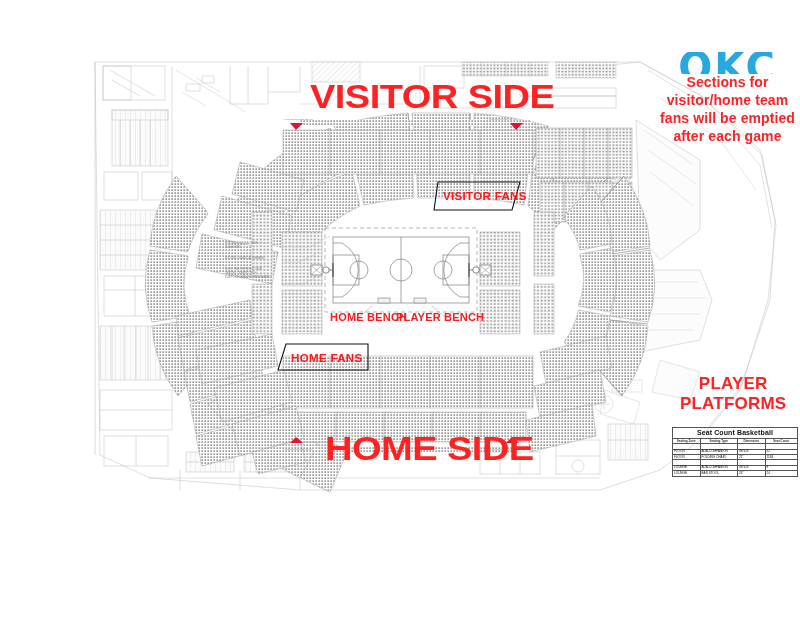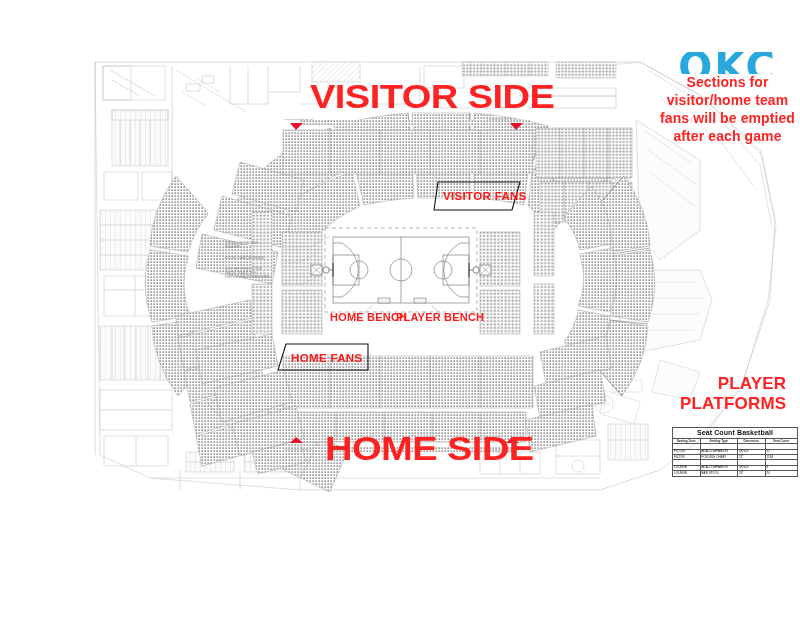--- a/index.html
+++ b/index.html
@@ -31,21 +31,21 @@
   .bench-tag{
     position:absolute;color:#ff1a1a;font-weight:bold;font-size:11px;
     font-family:"Liberation Sans Narrow","Liberation Sans",sans-serif;
     white-space:nowrap;letter-spacing:0.2px;
   }
   #home-bench{left:330px;top:311px;}
   #visitor-bench{left:396px;top:311px;}
 
   #player-entrance{
     position:absolute;left:680px;top:374px;color:#ff2222;font-weight:bold;
-    font-size:17px;line-height:1.18;text-align:right;
+    font-size:17px;line-height:1.18;text-align:center;
     font-family:"Liberation Sans Narrow","Liberation Sans",sans-serif;
     letter-spacing:0.2px;
   }
 
   
   #logo-block{position:absolute;left:655px;top:52px;width:145px;text-align:center;}
   #logo-okc{
     color:#29a8df;font-weight:bold;font-size:40px;line-height:0.78;
     letter-spacing:2px;font-family:"DejaVu Sans",sans-serif;
     overflow:hidden;height:22px;

